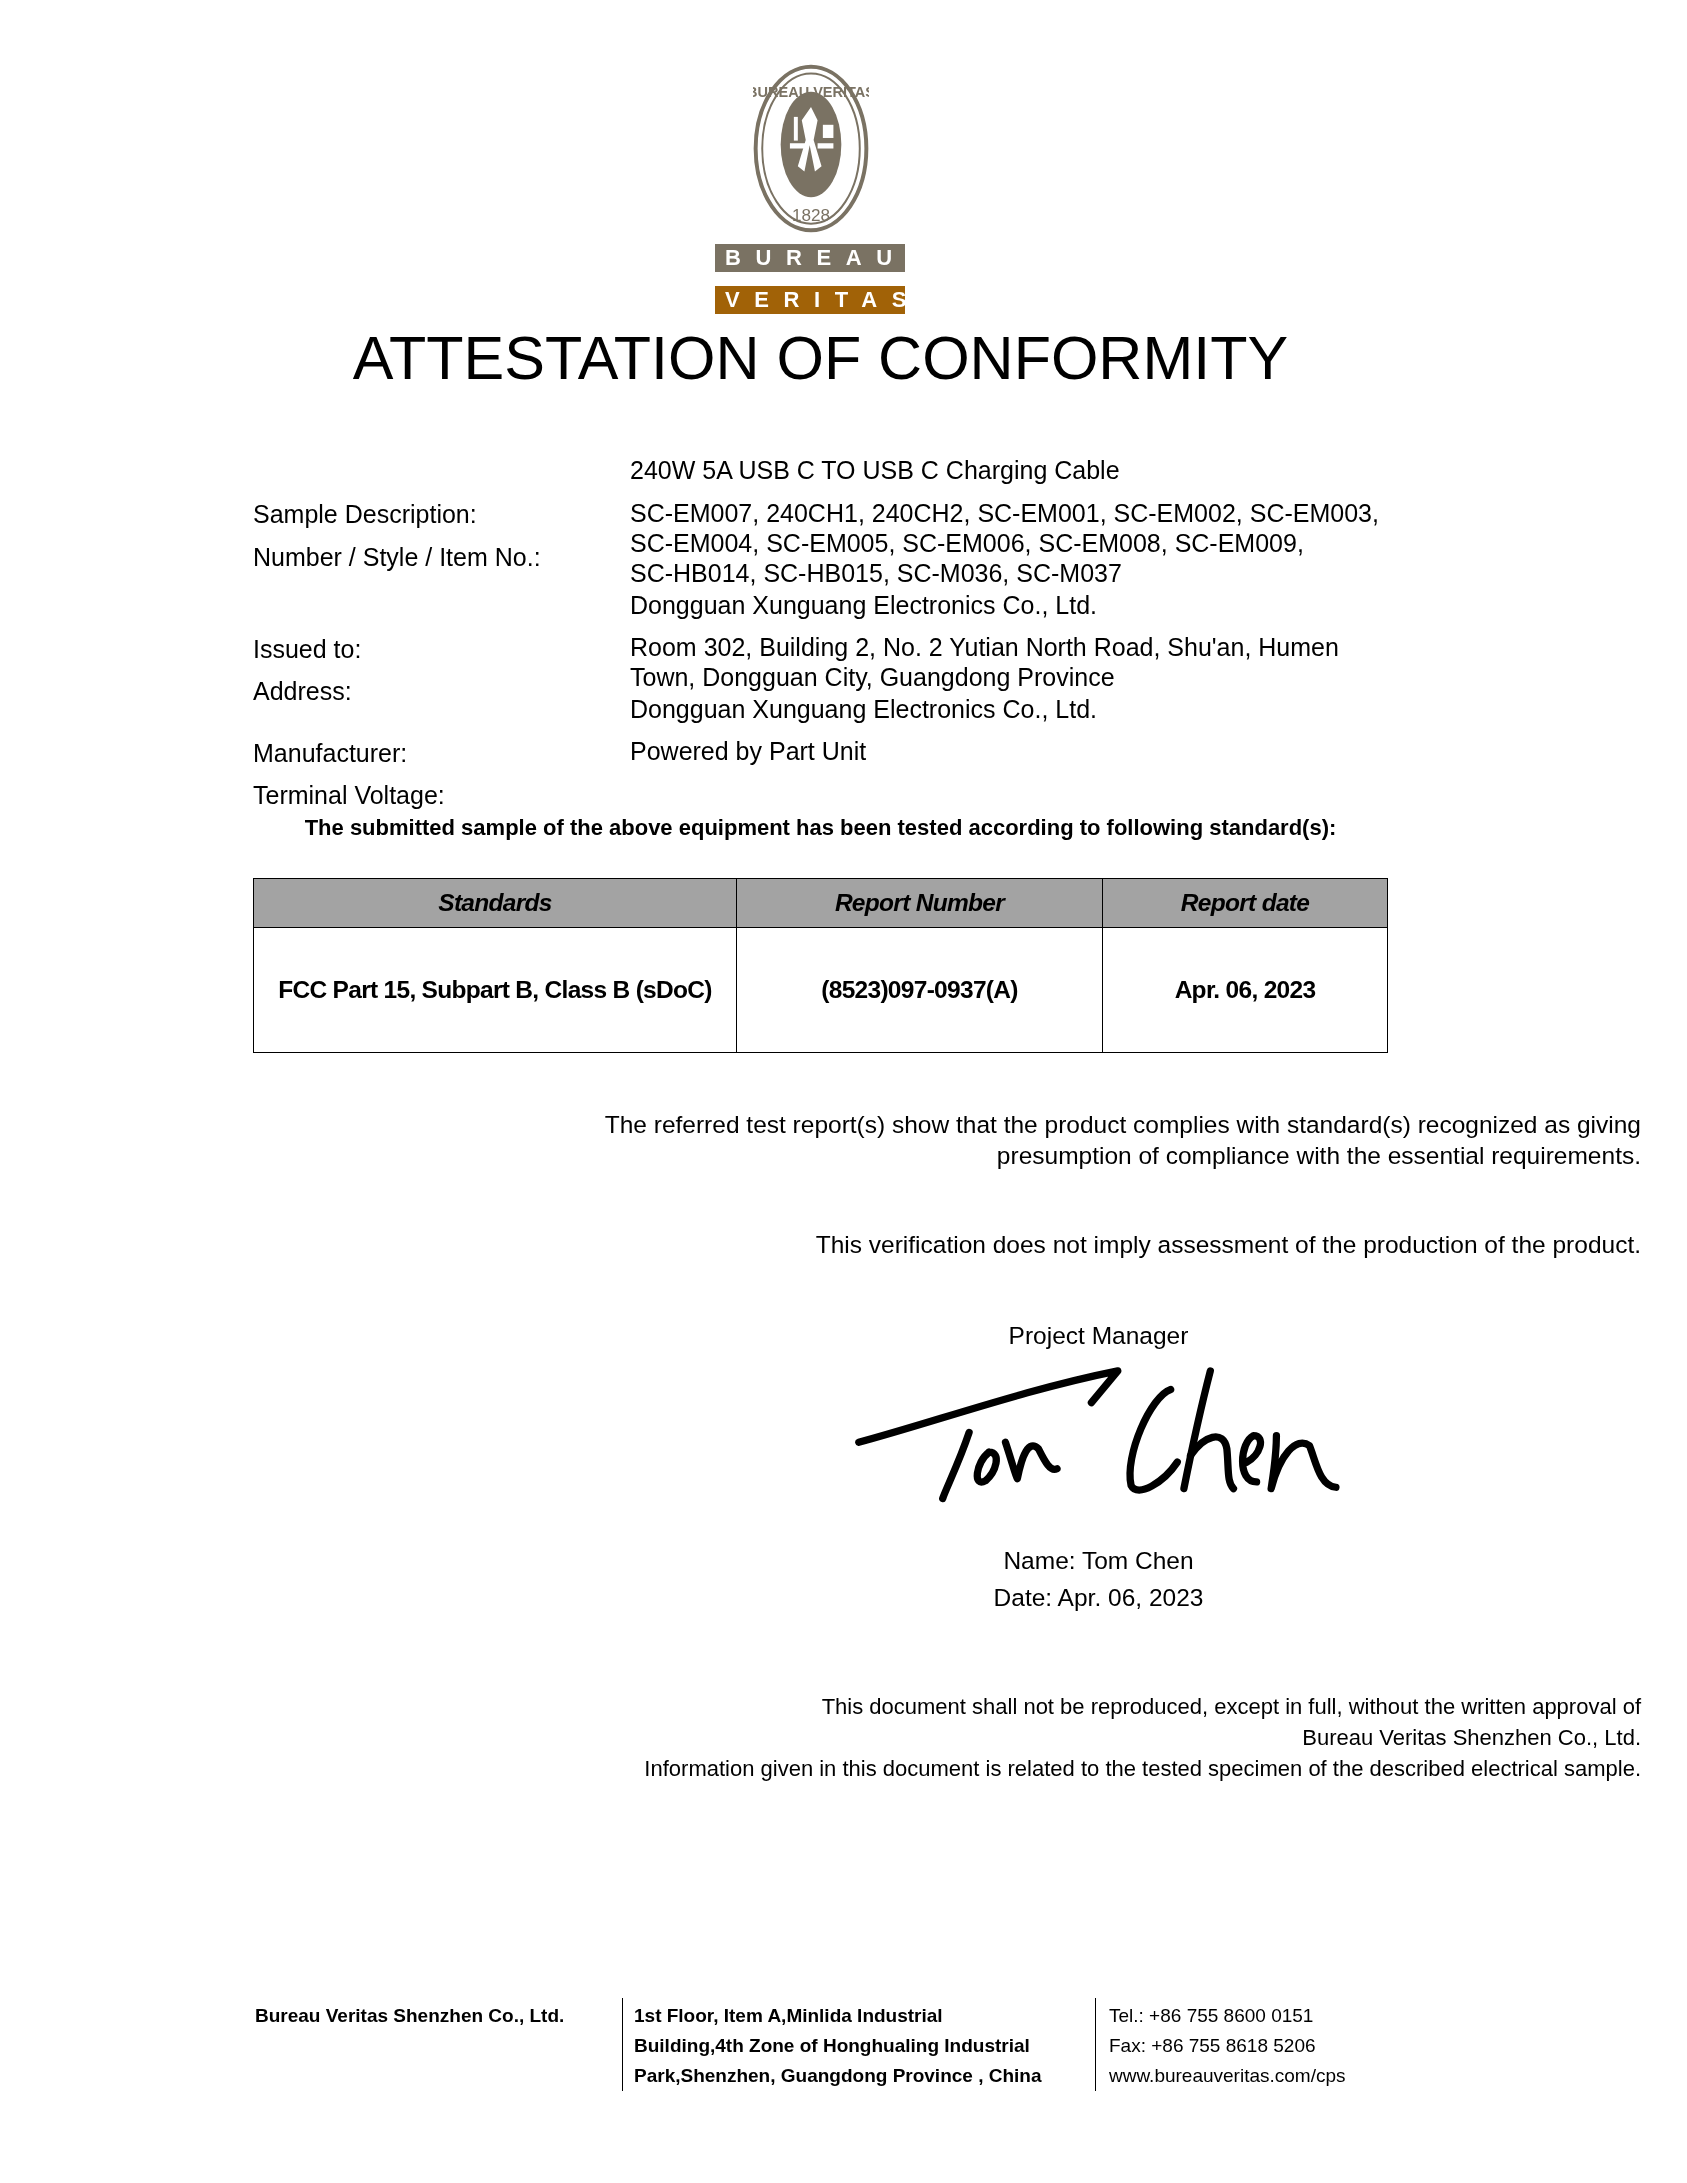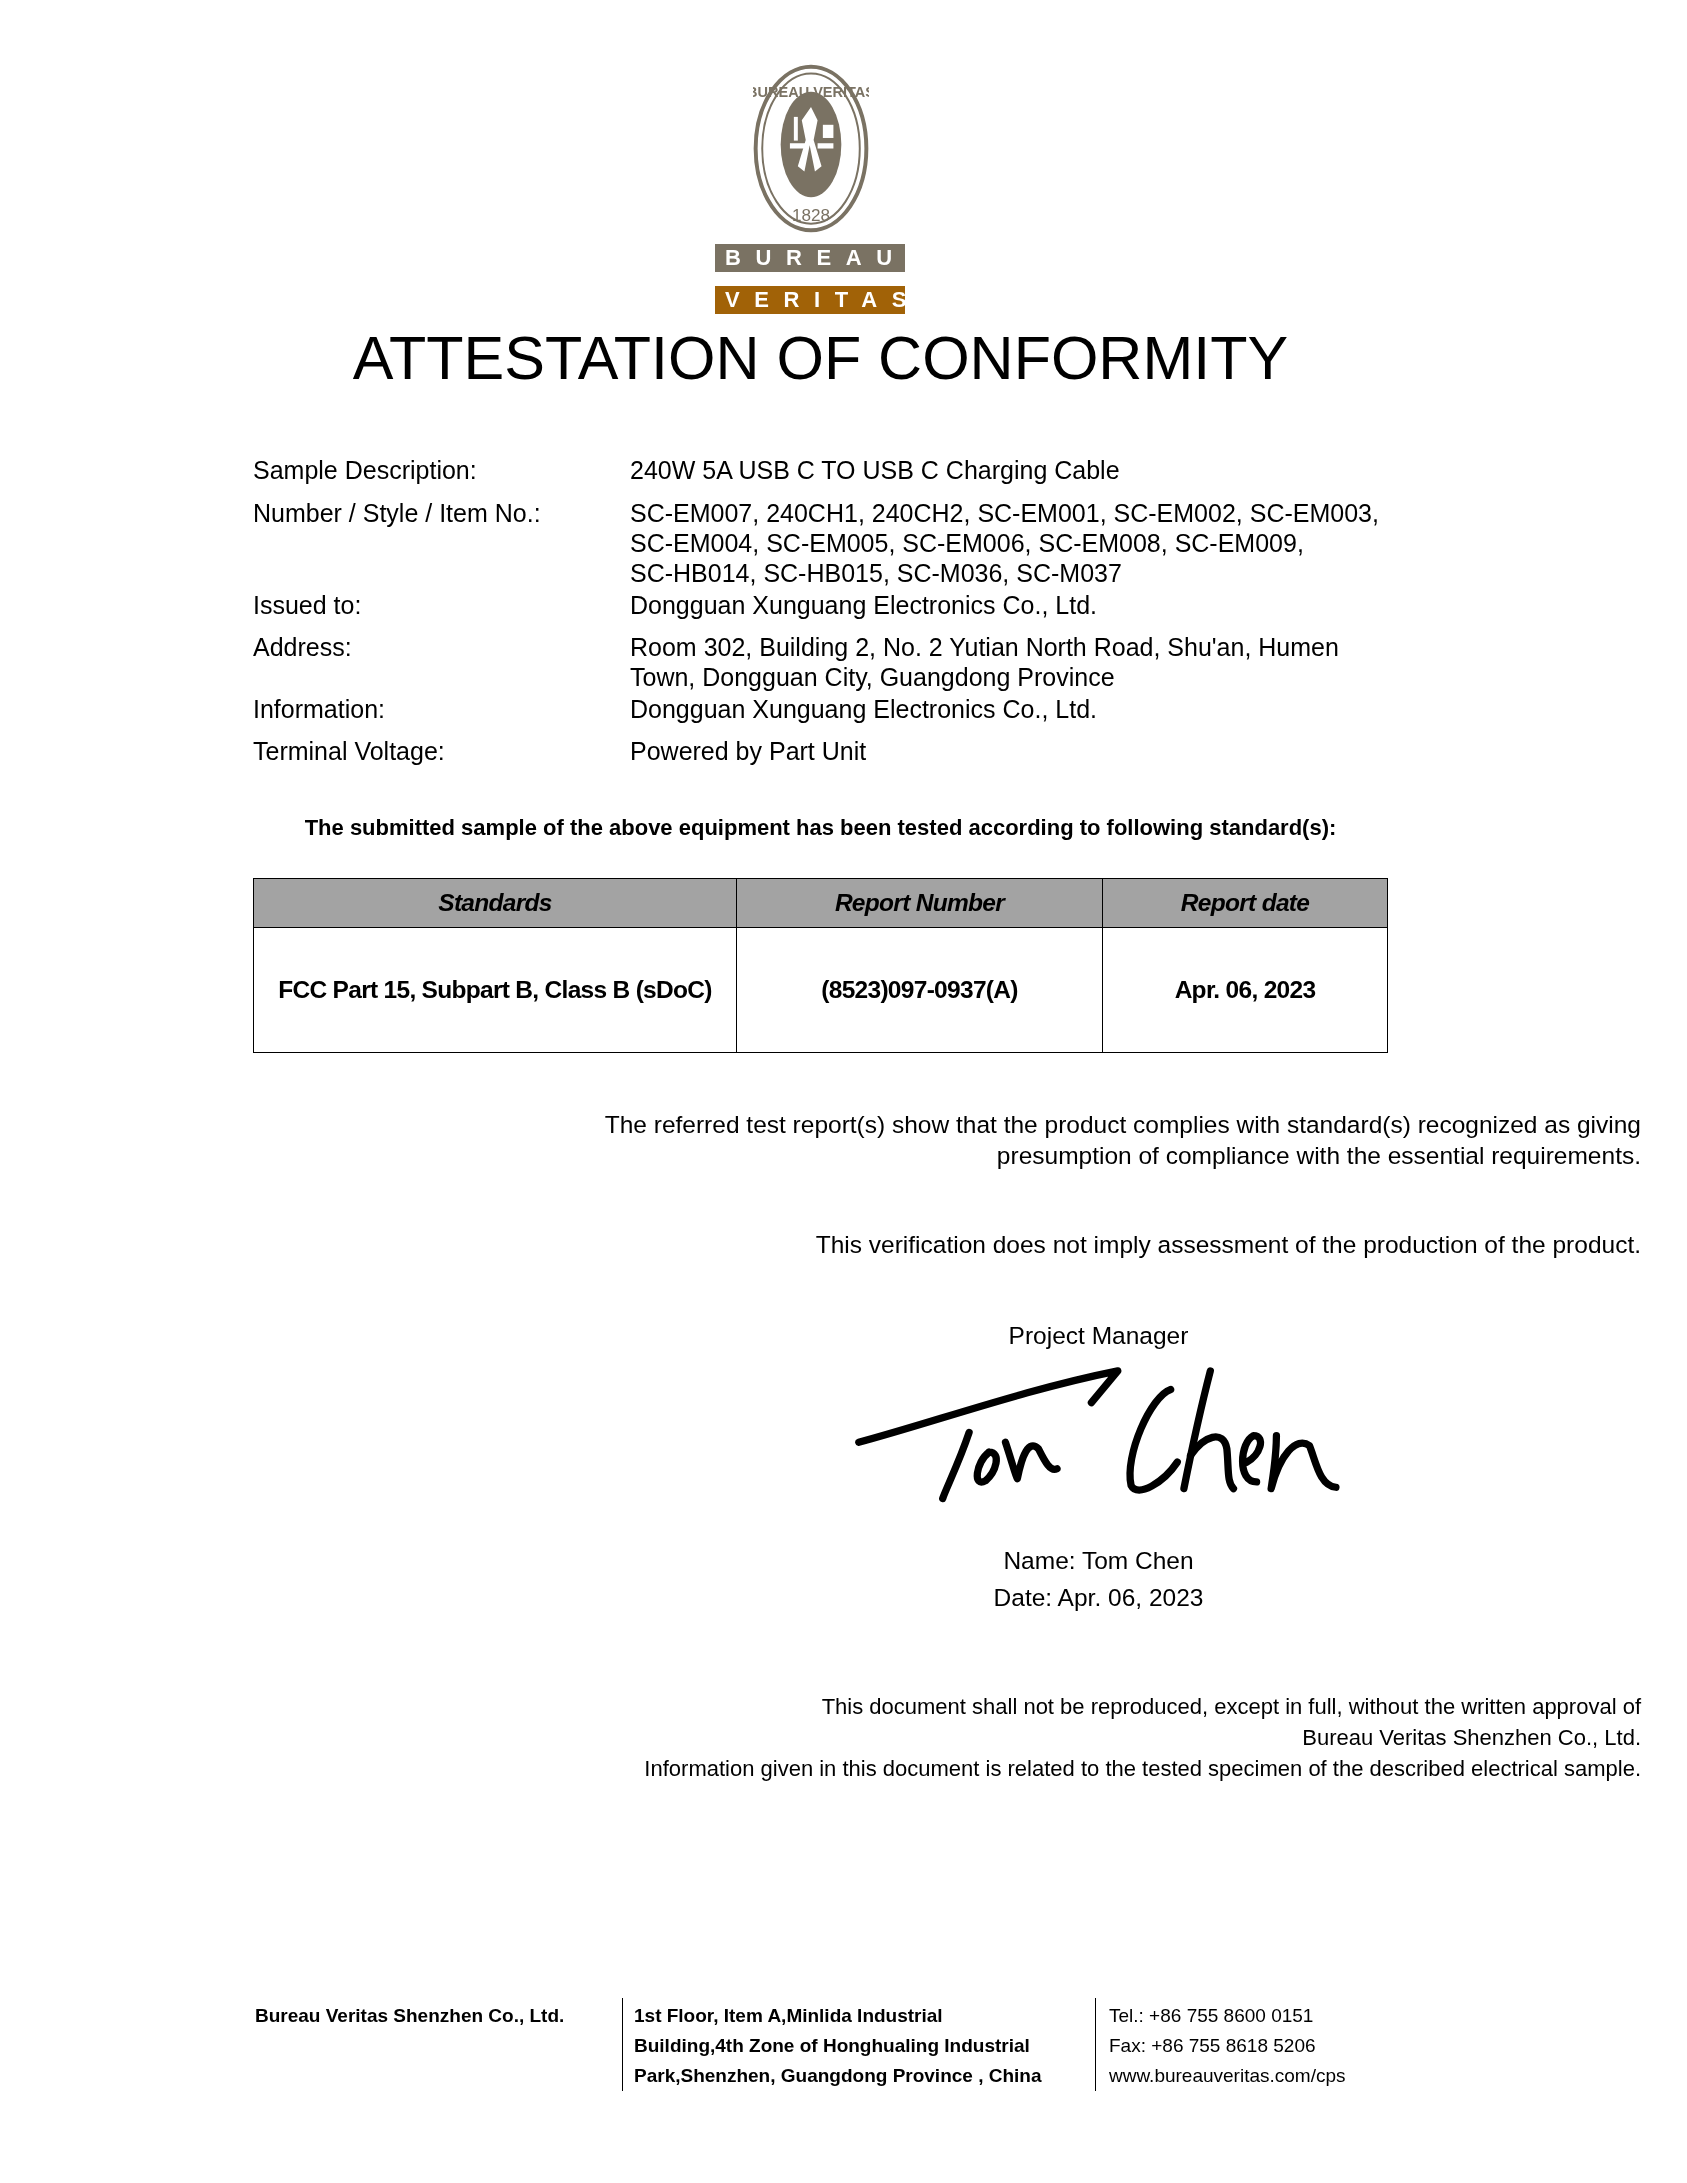--- a/index.html
+++ b/index.html
@@ -8,21 +8,21 @@
   .abs { position:absolute; }
   .logo { left:715px; top:64px; width:192px; }
   .seal { position:absolute; left:38px; top:0; width:116px; height:173px; }
   .bar { position:absolute; left:0; width:190px; height:28px; color:#fff;
          font-family:"Liberation Sans", sans-serif; font-weight:bold; font-size:22px;
          letter-spacing:14.6px; text-align:center; line-height:28px; padding-left:10px; box-sizing:border-box; }
   .bar.brown { top:180px; background:#7a7263; }
   .bar.red { top:222px; background:#a16207; }
   .title { left:0; width:1641px; top:323px; text-align:center; font-size:61px; font-weight:normal; letter-spacing:0px; }
   .info-row { left:253px; font-size:25px; line-height:30px; }
-  .info-label { position:absolute; left:0; white-space:nowrap; }
+  .info-label { position:absolute; left:0; white-space:nowrap;margin-top:44px; }
   .info-value { position:absolute; left:377px; width:794px; white-space:pre-line; }
   .intro { left:0; width:1641px; top:815px; text-align:center; font-size:22px; font-weight:bold; }
   table.std { position:absolute; left:253px; top:878px; width:1135px; border-collapse:collapse; }
   table.std th, table.std td { border:1.3px solid #000; text-align:center; font-family:"Liberation Sans", sans-serif; }
   table.std th { background:#a3a3a3; height:46px; font-size:24.5px; font-style:italic; font-weight:bold; letter-spacing:-0.7px; }
   table.std td { height:122px; font-size:24.5px; font-weight:bold; letter-spacing:-0.7px; }
   .para { left:0; width:1641px; text-align:right; font-size:24.5px; line-height:30px; }
   .pm { left:966px; width:265px; text-align:center; font-size:24.5px; }
   .sig { left:853px; top:1363px; width:490px; height:152px; }
   .foot { font-size:19px; line-height:30px; }
@@ -63,21 +63,21 @@
 <div class="abs info-row" style="top:590px;">
   <span class="info-label">Issued to:</span>
   <span class="info-value">Dongguan Xunguang Electronics Co., Ltd.</span>
 </div>
 <div class="abs info-row" style="top:632px;">
   <span class="info-label">Address:</span>
   <span class="info-value">Room 302, Building 2, No. 2 Yutian North Road, Shu'an, Humen
 Town, Dongguan City, Guangdong Province</span>
 </div>
 <div class="abs info-row" style="top:694px;">
-  <span class="info-label">Information:</span>
+  <span class="info-label">Manufacturer:</span>
   <span class="info-value">Dongguan Xunguang Electronics Co., Ltd.</span>
 </div>
 <div class="abs info-row" style="top:736px;">
   <span class="info-label">Terminal Voltage:</span>
   <span class="info-value">Powered by Part Unit</span>
 </div>
 
 <div class="abs intro">The submitted sample of the above equipment has been tested according to following standard(s):</div>
 
 <table class="std">

